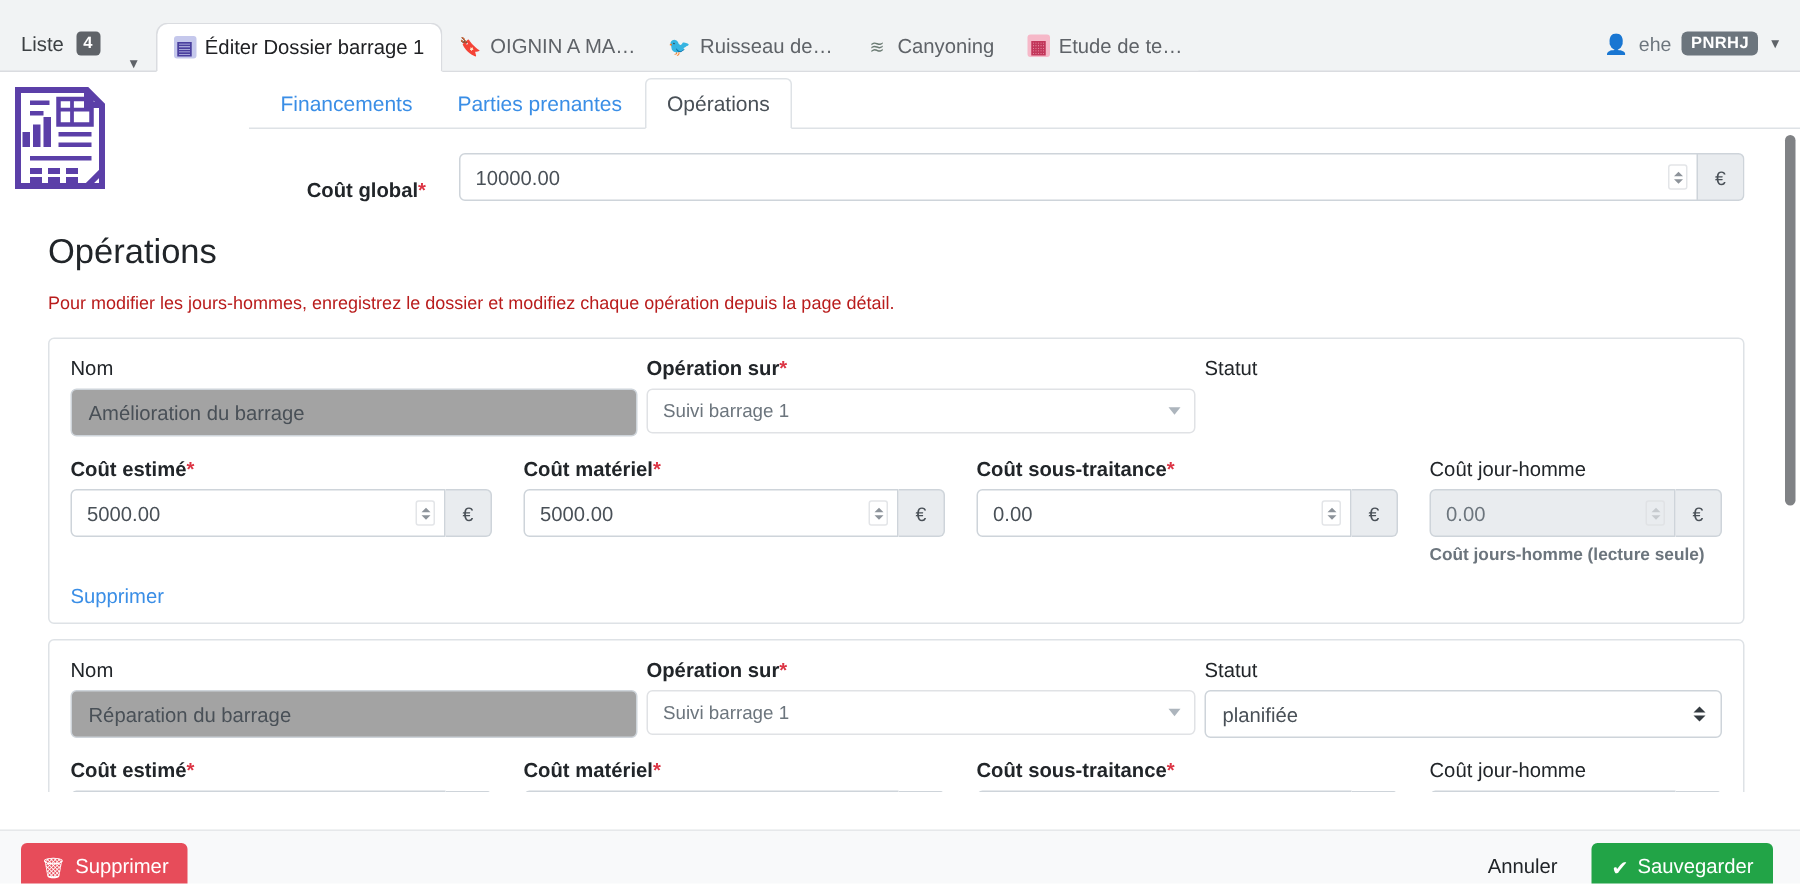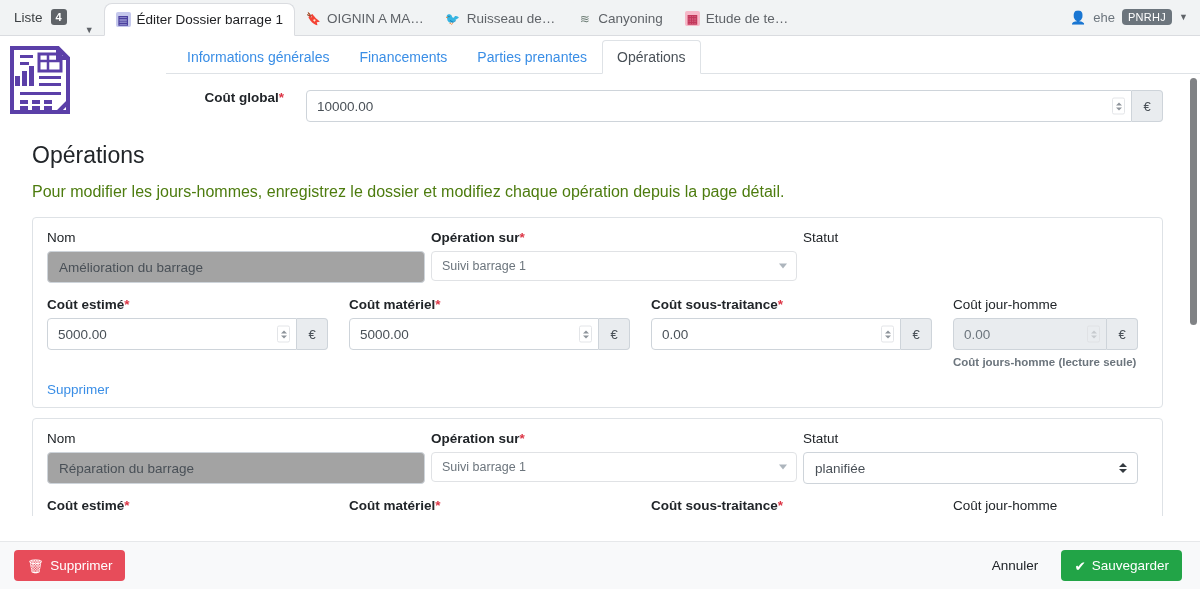--- a/index.html
+++ b/index.html
@@ -8,21 +8,21 @@
     width: 1200px; height: 589px;
     overflow: hidden;
     background: #ffffff;
     font-family: "Liberation Sans", sans-serif;
     font-size: 14px;
     color: #212529;
   }
 
   
   .tabstrip {
-    height: 36px;
+    height: 48px;
     background: #f1f3f4;
     display: flex;
     align-items: flex-end;
     border-bottom: 1px solid #dadce0;
     position: relative;
   }
   .tg-list {
     display: flex; align-items: center;
     height: 30px;
     padding: 0 6px 0 14px;
@@ -84,21 +84,21 @@
     gap: 7px;
     padding: 0 12px 0 0;
     height: 36px;
     font-size: 13px;
     color: #6c757d;
   }
   .user-icon { font-size: 13px; color: #5f6368; }
   .user-badge {
     background: #6c757d; color: #fff;
     border-radius: 4px;
-    font-size: 11px; font-weight: normal;
+    font-size: 11px; font-weight: bold;
     letter-spacing: .3px;
     padding: 2px 6px;
   }
   .user-caret { font-size: 9px; color: #5f6368; }
 
   
   .page {
     position: relative;
     height: 553px;
   }
@@ -136,21 +136,21 @@
     white-space: nowrap;
   }
   .navtab.active {
     color: #495057;
     background: #fff;
     border-color: #dee2e6 #dee2e6 #fff;
   }
 
   
   .global-row {
-    display: flex; align-items: flex-start;
+    display: flex; align-items: flex-end;
     padding: 16px 0 0 0;
     margin-left: 166px;
   }
   .global-label {
     width: 140px;
     text-align: right;
     font-weight: bold;
     font-size: 13.5px;
     color: #212529;
     padding-right: 22px;
@@ -216,30 +216,30 @@
 
   
   .ops-wrap { padding: 0 37px 0 32px; }
   .ops-title {
     font-size: 23px;
     font-weight: normal;
     color: #212529;
     margin: 20px 0 0 0;
   }
   .ops-desc {
-    font-size: 16px;
-    color: #4d7c0f;
+    font-size: 12px;
+    color: #b91c1c;
     margin: 14px 0 16px 0;
   }
 
   .op-card {
     border: 1px solid #dee2e6;
     border-radius: 4px;
     background: #fff;
-    padding: 12px 24px 10px 14px;
+    padding: 12px 14px 10px 14px;
     margin-bottom: 10px;
   }
   .op-grid {
     display: grid;
     grid-template-columns: 378px 366px 1fr;
     gap: 0 6px;
   }
   .op-grid4 {
     display: grid;
     grid-template-columns: 281px 281px 281px 1fr;
@@ -431,21 +431,20 @@
       <rect x="12" y="48" width="41" height="3" fill="#5b3fa8"></rect>
       <rect x="12" y="56" width="8" height="4" fill="#5b3fa8"></rect>
       <rect x="24" y="56" width="8" height="4" fill="#5b3fa8"></rect>
       <rect x="36" y="56" width="8" height="4" fill="#5b3fa8"></rect>
       <rect x="12" y="62" width="8" height="4" fill="#5b3fa8"></rect>
       <rect x="24" y="62" width="8" height="4" fill="#5b3fa8"></rect>
       <rect x="36" y="62" width="8" height="4" fill="#5b3fa8"></rect>
     </svg>
 
     <div class="navtabs">
-      <div class="navtab">Informations générales</div>
       <div class="navtab">Financements</div>
       <div class="navtab">Parties prenantes</div>
       <div class="navtab active">Opérations</div>
     </div>
 
     <div class="global-row">
       <div class="global-label">
         <span>Coût global</span><span class="req">*</span>
       </div>
       <div class="input-grp">

